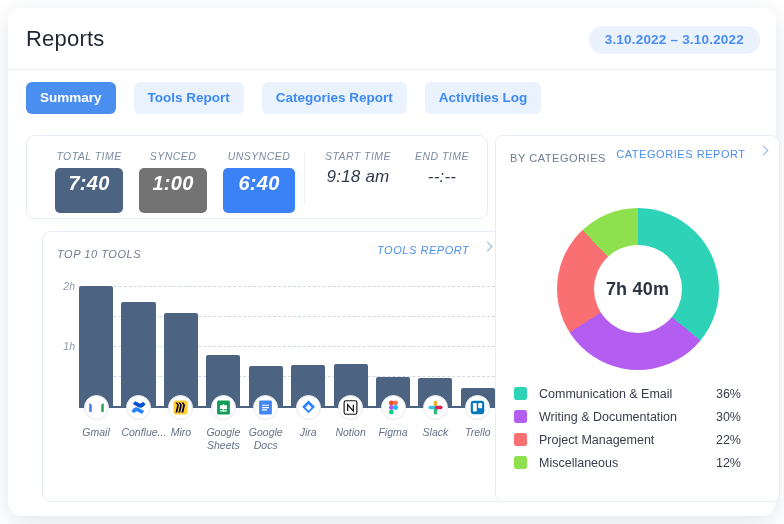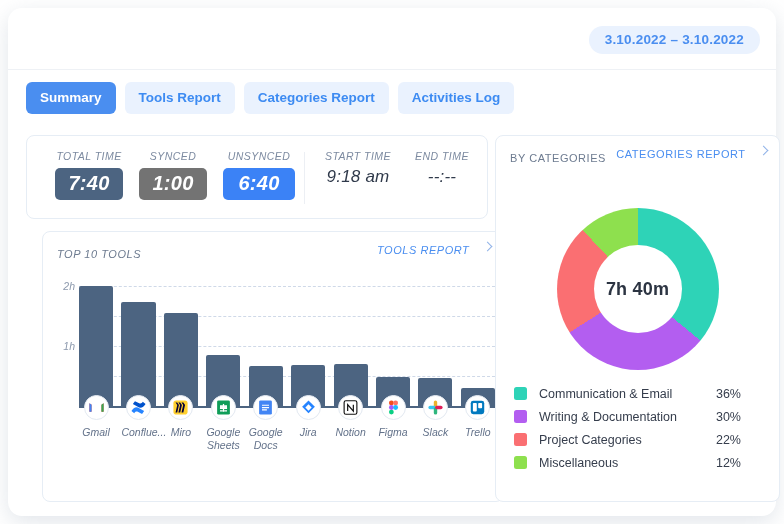--- a/index.html
+++ b/index.html
@@ -32,21 +32,21 @@
     position: absolute; right: 16px; top: 18px;
     background: #eaf2fe; color: #4a8ef0;
     border-radius: 14px; padding: 6px 16px 7px 16px;
     font-size: 13.5px; font-weight: 600; letter-spacing: .2px;
     white-space: nowrap;
   }
 
   
   .tabs {
     position: absolute; left: 18px; top: 74px;
-    display: flex; gap: 9px;
+    display: flex; gap: 18px;
   }
   .tab {
     background: #eaf2fe; color: #3d8bf2;
     border-radius: 6px; padding: 8px 14px 9px 14px;
     font-size: 13.5px; font-weight: 600; white-space: nowrap;
     cursor: pointer; user-select: none;
   }
   .tab.active { background: #4a8ef0; color: #ffffff; }
 
   
@@ -62,21 +62,21 @@
 
   
   .stats-card { position: absolute; left: 0; top: 0; width: 462px; height: 84px; }
   .stat { position: absolute; top: 14px; text-align: center; }
   .stat-label {
     font-size: 10.5px; color: #7c8aa0; letter-spacing: .45px;
     white-space: nowrap; text-transform: uppercase;
   }
   .stat-pill {
     margin-top: 6px;
-    border-radius: 5px; padding: 4px 0 5px 0;
+    border-radius: 5px; padding: 4px 0 18px 0;
     font-size: 20px; font-weight: 700; color: #ffffff;
     letter-spacing: .3px;
   }
   .stat-plain {
     margin-top: 5px; font-size: 17px; color: #303a4b;
     font-weight: 400; letter-spacing: .2px; white-space: nowrap;
   }
   .divider-v {
     position: absolute; top: 16px; height: 52px; width: 1px; background: #eceff4;
   }
@@ -169,20 +169,21 @@
   .legend-pct {
     position: absolute; right: 24px; font-size: 12.5px; color: #353d4c;
   }
 </style>
 </head>
 <body>
 
 <div id="root">
 
   <div class="header">
+    <div class="page-title">Reports</div>
     <div class="date-badge">3.10.2022 – 3.10.2022</div>
   </div>
 
   <div class="tabs" id="tabs">
       <div class="tab active">Summary</div>
       <div class="tab">Tools Report</div>
       <div class="tab">Categories Report</div>
       <div class="tab">Activities Log</div>
     </div>
 
@@ -403,21 +404,21 @@
               <div class="legend-name">Communication &amp; Email</div>
               <div class="legend-pct">36%</div>
             </div>
             <div class="legend-row">
               <div class="swatch" style="background: rgb(179, 94, 240);"></div>
               <div class="legend-name">Writing &amp; Documentation</div>
               <div class="legend-pct">30%</div>
             </div>
             <div class="legend-row">
               <div class="swatch" style="background: rgb(250, 111, 114);"></div>
-              <div class="legend-name">Project Categories</div>
+              <div class="legend-name">Project Management</div>
               <div class="legend-pct">22%</div>
             </div>
             <div class="legend-row">
               <div class="swatch" style="background: rgb(142, 224, 78);"></div>
               <div class="legend-name">Miscellaneous</div>
               <div class="legend-pct">12%</div>
             </div>
           </div>
       </div>
     </div>

